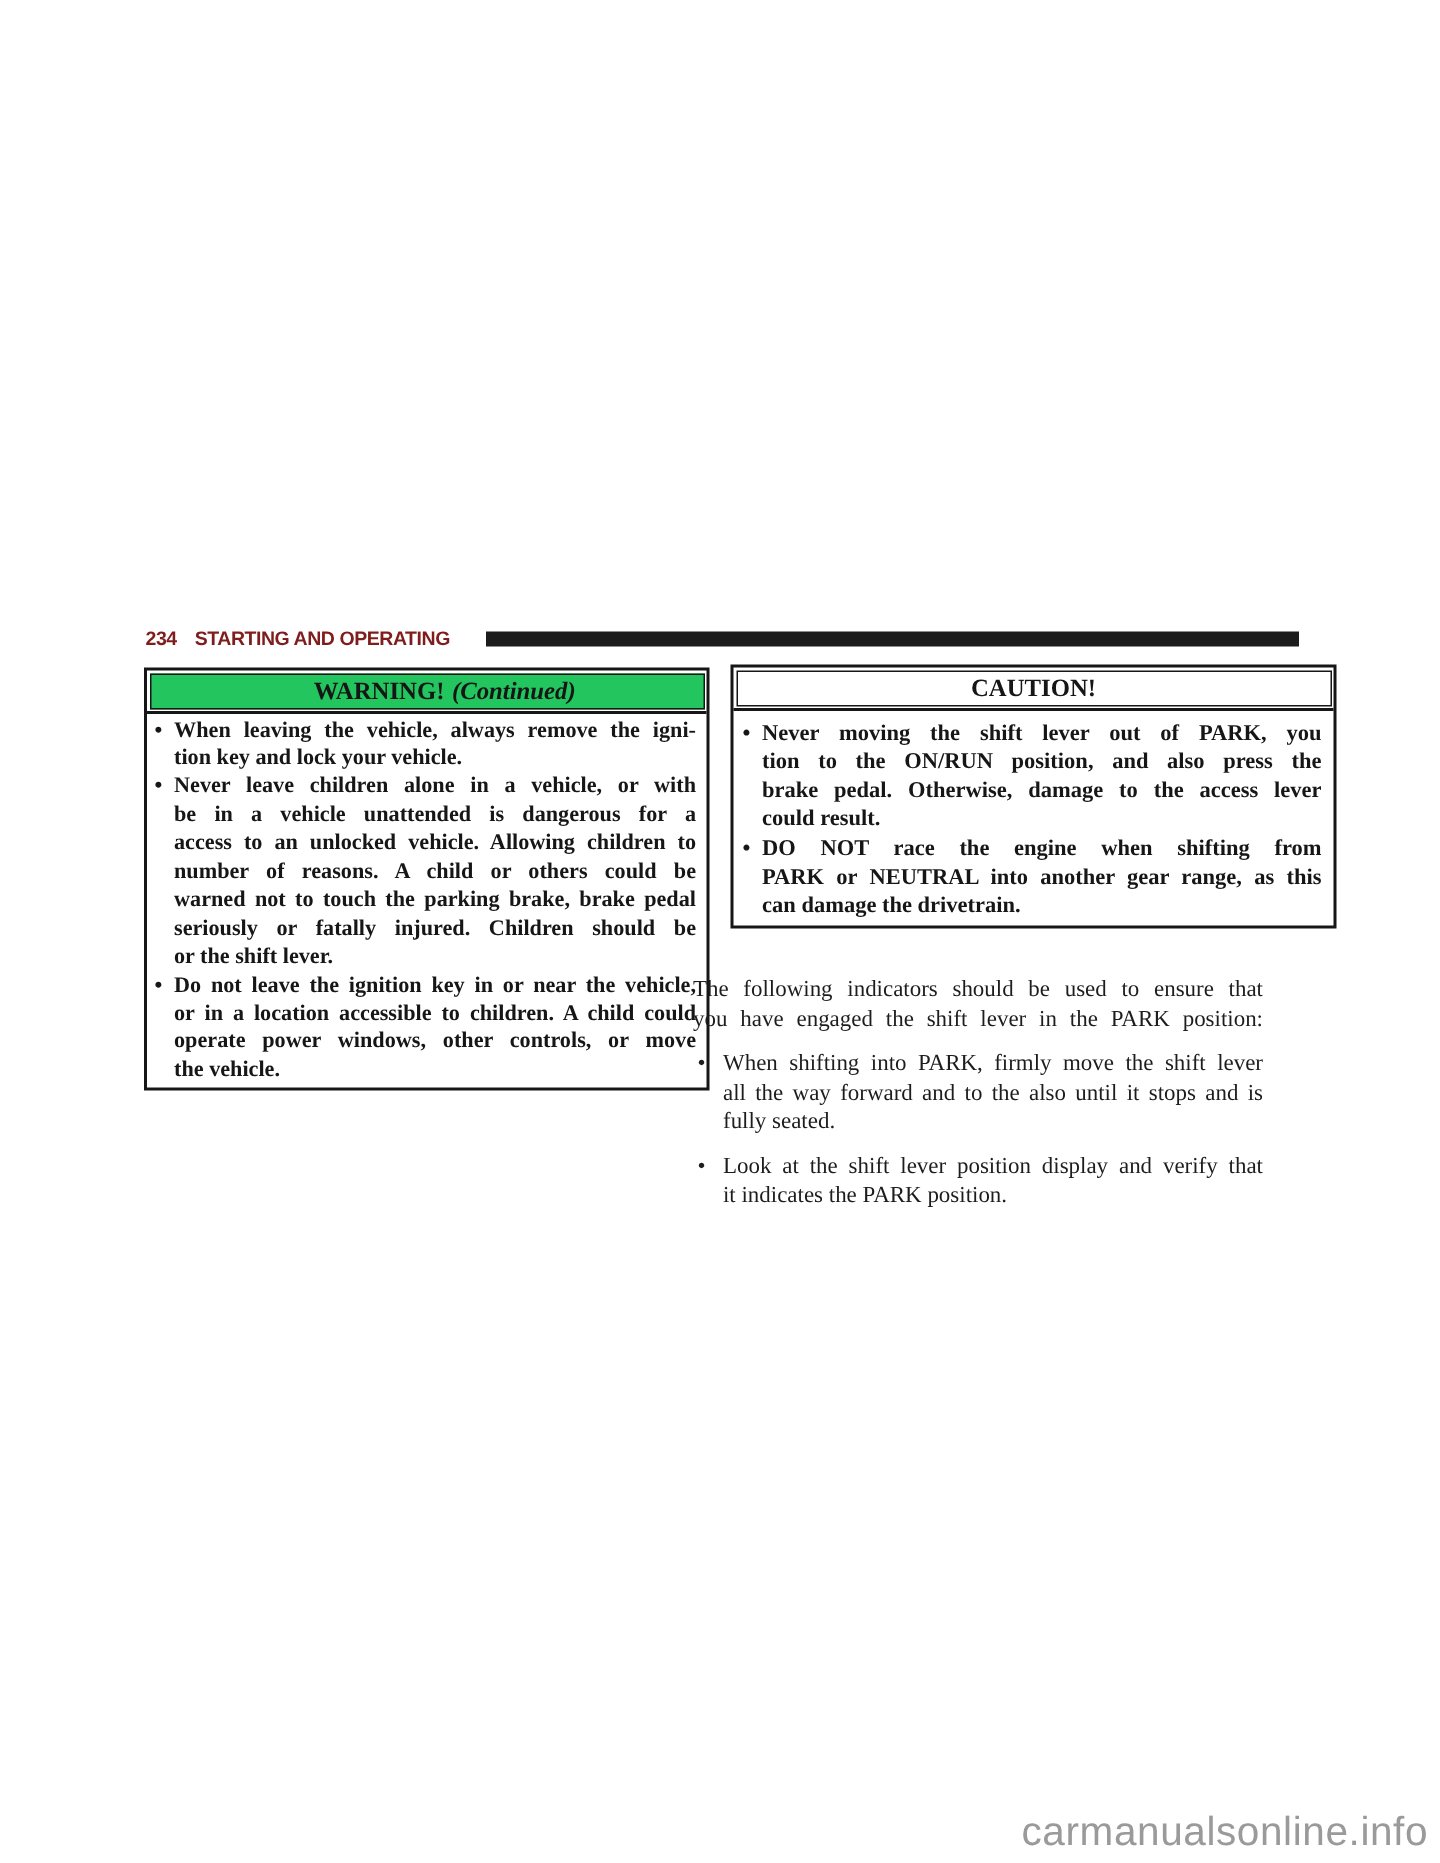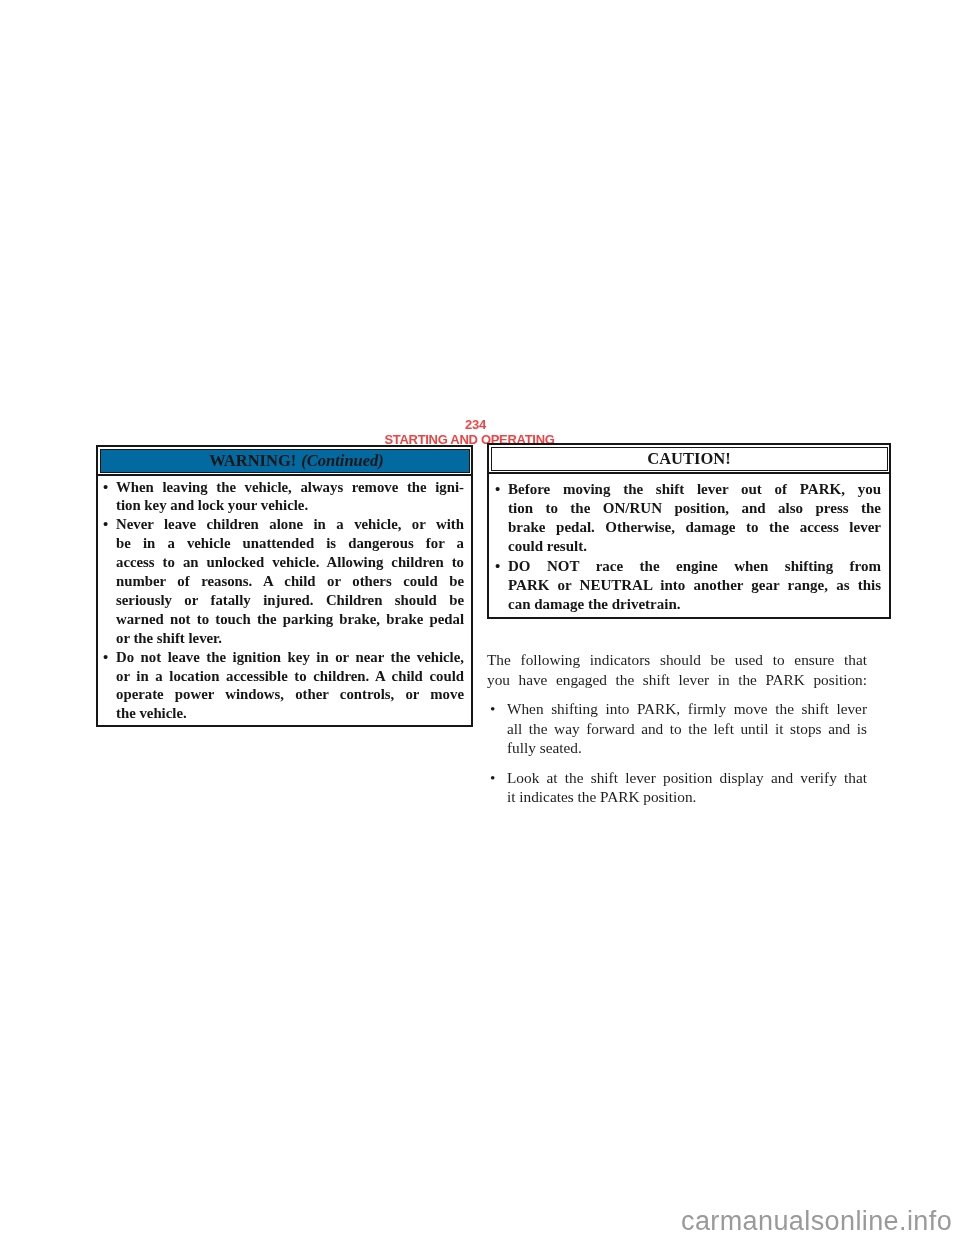--- a/index.html
+++ b/index.html
@@ -17,23 +17,22 @@
   .page-header {
     position: absolute;
     left: 97px; top: 417px;
     width: 769px; height: 16px;
     display: flex;
     align-items: center;
     font-family: "Liberation Sans", sans-serif;
     font-weight: bold;
     font-size: 13px;
     letter-spacing: -0.3px;
-    color: #ef4444;
+    color: #7f1d1d;
     white-space: nowrap;
-    flex-direction: column;
   }
   .page-number { margin-right: 12px; }
   .section-title { margin-right: 24px; }
   .header-bar { flex: 1; height: 10px; background: #1c1c1c; margin-top: 1px; }
 
   
   .notice-box {
     position: absolute;
     border: 2px solid #161616;
     background: #ffffff;
@@ -44,21 +43,21 @@
 
   .notice-header {
     border: 1px solid #161616;
     margin: 1.5px 1.5px 1px 1.5px;
     text-align: center;
     font-size: 16.5px;
     line-height: 17px;
     font-weight: bold;
     padding: 2px 0 3px 0;
   }
-  .notice-box.warning .notice-header { background: #0369a1; padding-left: 24px; }
+  .notice-box.warning .notice-header { background: #22c55e; padding-left: 24px; }
   .notice-box.caution .notice-header { background: #ffffff; }
   .title-continued { font-style: italic; margin-left: 5px; }
 
   .notice-body {
     border-top: 2px solid #161616;
     font-weight: bold;
     font-size: 14.8px;
     line-height: 18.9px;
     padding: 2px 7px 2px 5px;
   }
@@ -79,21 +78,21 @@
     text-align-last: justify;
     white-space: nowrap;
     overflow: hidden;
     font-family: Liberation Serif, serif;
   }
   .jl.last { text-align-last: left; }
 
   
   .main-text {
     position: absolute;
-    left: 487px; top: 650px;
+    left: 462px; top: 650px;
     width: 380px;
     font-size: 15.3px;
     line-height: 19.5px;
     color: #1d1d1d;
   }
   .main-text .bullet { margin-top: 10px; padding-left: 3px; }
   .main-text .bullet-glyph { width: 17px; }
 
   
   .watermark {
@@ -130,22 +129,22 @@
             <div class="jl last">tion key and lock your vehicle.</div>
           </div>
         </div>
         <div class="bullet">
           <span class="bullet-glyph">•</span>
           <div class="bullet-lines">
             <div class="jl">Never leave children alone in a vehicle, or with</div>
             <div class="jl">be in a vehicle unattended is dangerous for a</div>
             <div class="jl">access to an unlocked vehicle. Allowing children to</div>
             <div class="jl">number of reasons. A child or others could be</div>
+            <div class="jl">warned not to touch the parking brake, brake pedal</div>
             <div class="jl">seriously or fatally injured. Children should be</div>
-            <div class="jl">warned not to touch the parking brake, brake pedal</div>
             <div class="jl last">or the shift lever.</div>
           </div>
         </div>
         <div class="bullet">
           <span class="bullet-glyph">•</span>
           <div class="bullet-lines">
             <div class="jl">Do not leave the ignition key in or near the vehicle,</div>
             <div class="jl">or in a location accessible to children. A child could</div>
             <div class="jl">operate power windows, other controls, or move</div>
             <div class="jl last">the vehicle.</div>
@@ -155,21 +154,21 @@
   </section>
 
   <section class="notice-box caution">
     <div class="notice-header">
       <span>CAUTION!</span>
     </div>
     <div class="notice-body">
         <div class="bullet">
           <span class="bullet-glyph">•</span>
           <div class="bullet-lines">
-            <div class="jl">Before moving the shift lever out of PARK, you</div>
+            <div class="jl">Never moving the shift lever out of PARK, you</div>
             <div class="jl">tion to the ON/RUN position, and also press the</div>
             <div class="jl">brake pedal. Otherwise, damage to the access lever</div>
             <div class="jl last">could result.</div>
           </div>
         </div>
         <div class="bullet">
           <span class="bullet-glyph">•</span>
           <div class="bullet-lines">
             <div class="jl">DO NOT race the engine when shifting from</div>
             <div class="jl">PARK or NEUTRAL into another gear range, as this</div>
@@ -182,21 +181,21 @@
   <section class="main-text">
     <div class="intro">
         <div class="jl">The following indicators should be used to ensure that</div>
         <div class="jl">you have engaged the shift lever in the PARK position:</div>
       </div>
     <div>
         <div class="bullet">
           <span class="bullet-glyph">•</span>
           <div class="bullet-lines">
             <div class="jl">When shifting into PARK, firmly move the shift lever</div>
-            <div class="jl">all the way forward and to the left until it stops and is</div>
+            <div class="jl">all the way forward and to the also until it stops and is</div>
             <div class="jl last">fully seated.</div>
           </div>
         </div>
         <div class="bullet">
           <span class="bullet-glyph">•</span>
           <div class="bullet-lines">
             <div class="jl">Look at the shift lever position display and verify that</div>
             <div class="jl last">it indicates the PARK position.</div>
           </div>
         </div>

